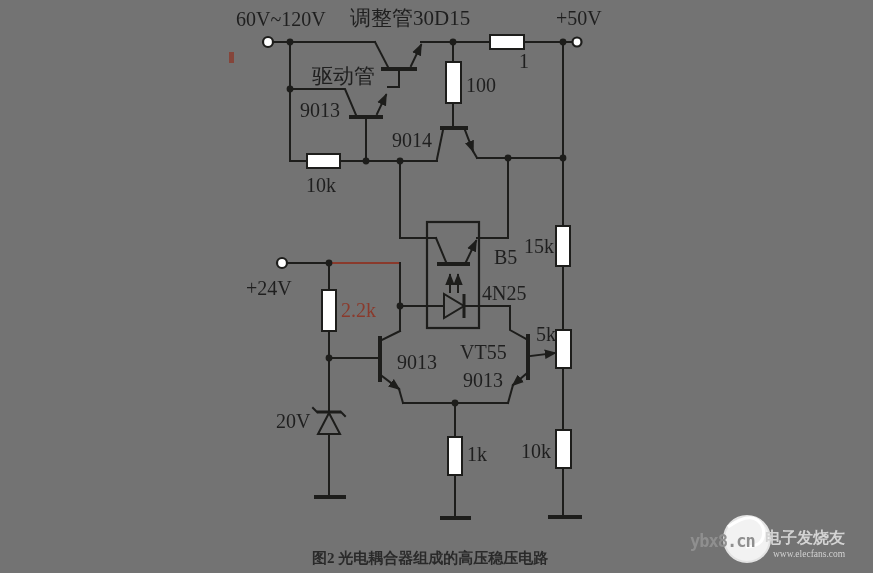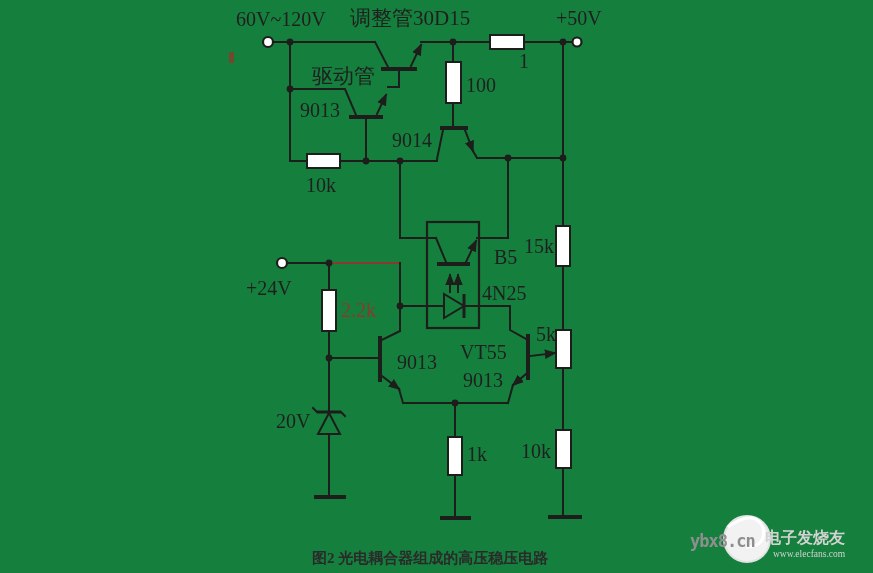--- a/index.html
+++ b/index.html
@@ -2,21 +2,21 @@
 <html style="--ink: #1d1d1b; --accent-red: #8a3a2c; --wm-gray: #d3d3d3; --wm-dark: #8f8f8f;"><head>
 <meta charset="utf-8">
 <style>
   :root{
     --ink:#1d1d1b;
     --accent-red:#8a3a2c;
     --wm-gray:#d3d3d3;
     --wm-dark:#8f8f8f;
   }
   html,body{margin:0;padding:0;background:#ffffff;}
-  .stage{position:relative;width:873px;height:573px;background:#15803d;overflow:hidden;}
+  .stage{position:relative;width:873px;height:573px;background:#737373;overflow:hidden;}
   svg{display:block;}
   .w{stroke:var(--ink);stroke-width:2;fill:none;stroke-linecap:square;}
   .wr{stroke:var(--accent-red);stroke-width:2;fill:none;stroke-linecap:square;}
   .bar{stroke:var(--ink);stroke-width:4;fill:none;stroke-linecap:butt;}
   .thin{stroke:var(--ink);stroke-width:2;fill:none;}
   .res{fill:#ffffff;stroke:var(--ink);stroke-width:2;}
   .box{fill:none;stroke:var(--ink);stroke-width:2.2;}
   .tri{fill:none;stroke:var(--ink);stroke-width:2;stroke-linejoin:miter;}
   .node{fill:var(--ink);stroke:none;}
   .term{fill:#ffffff;stroke:var(--ink);stroke-width:2.2;}

